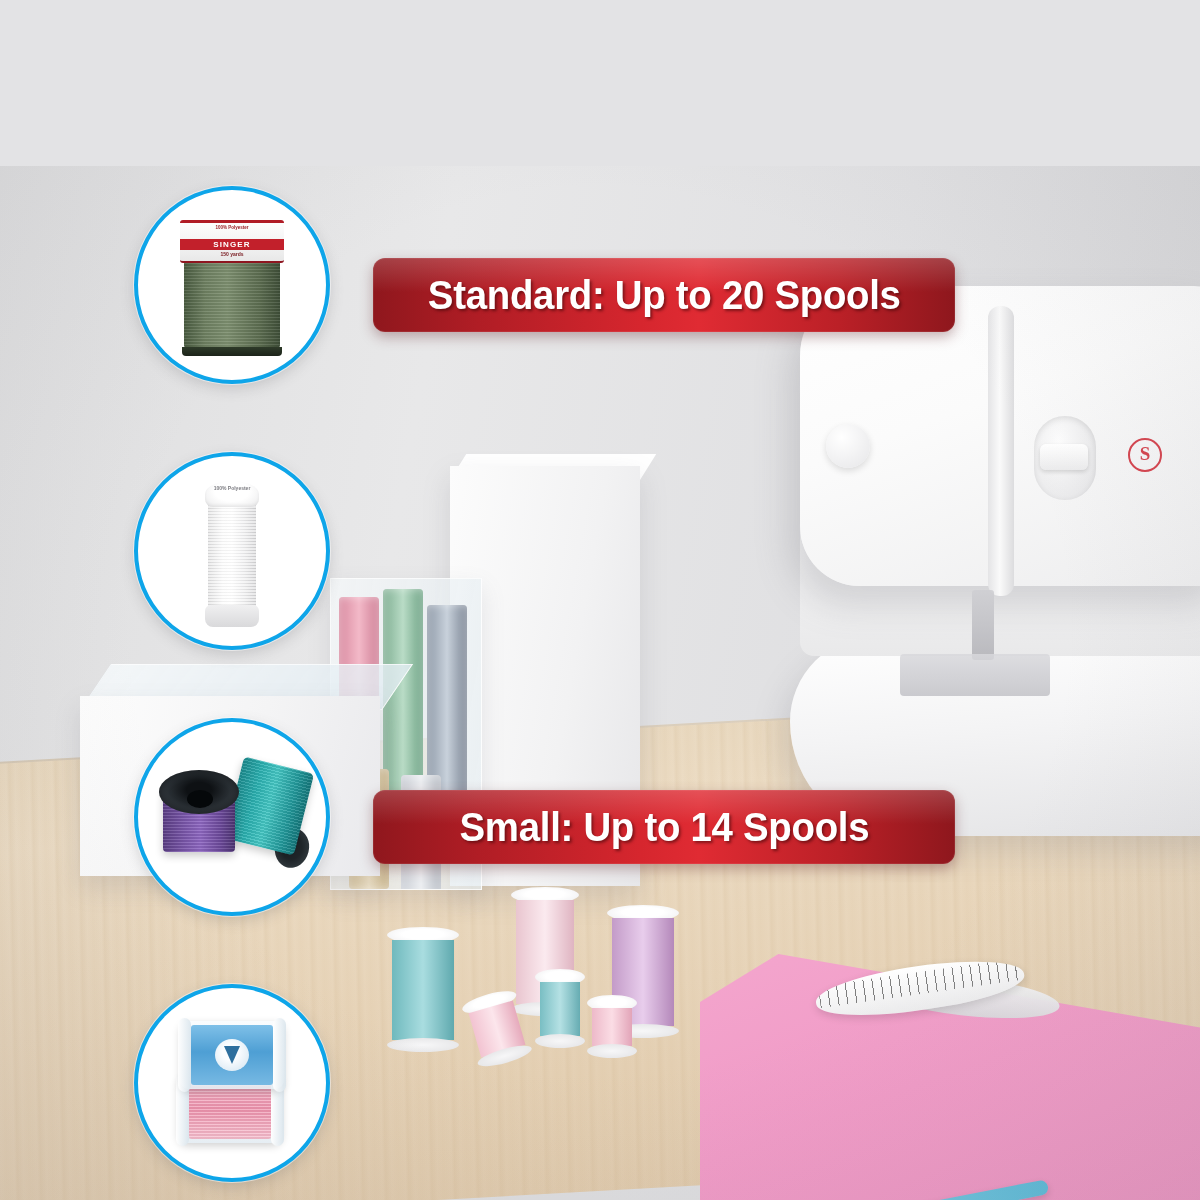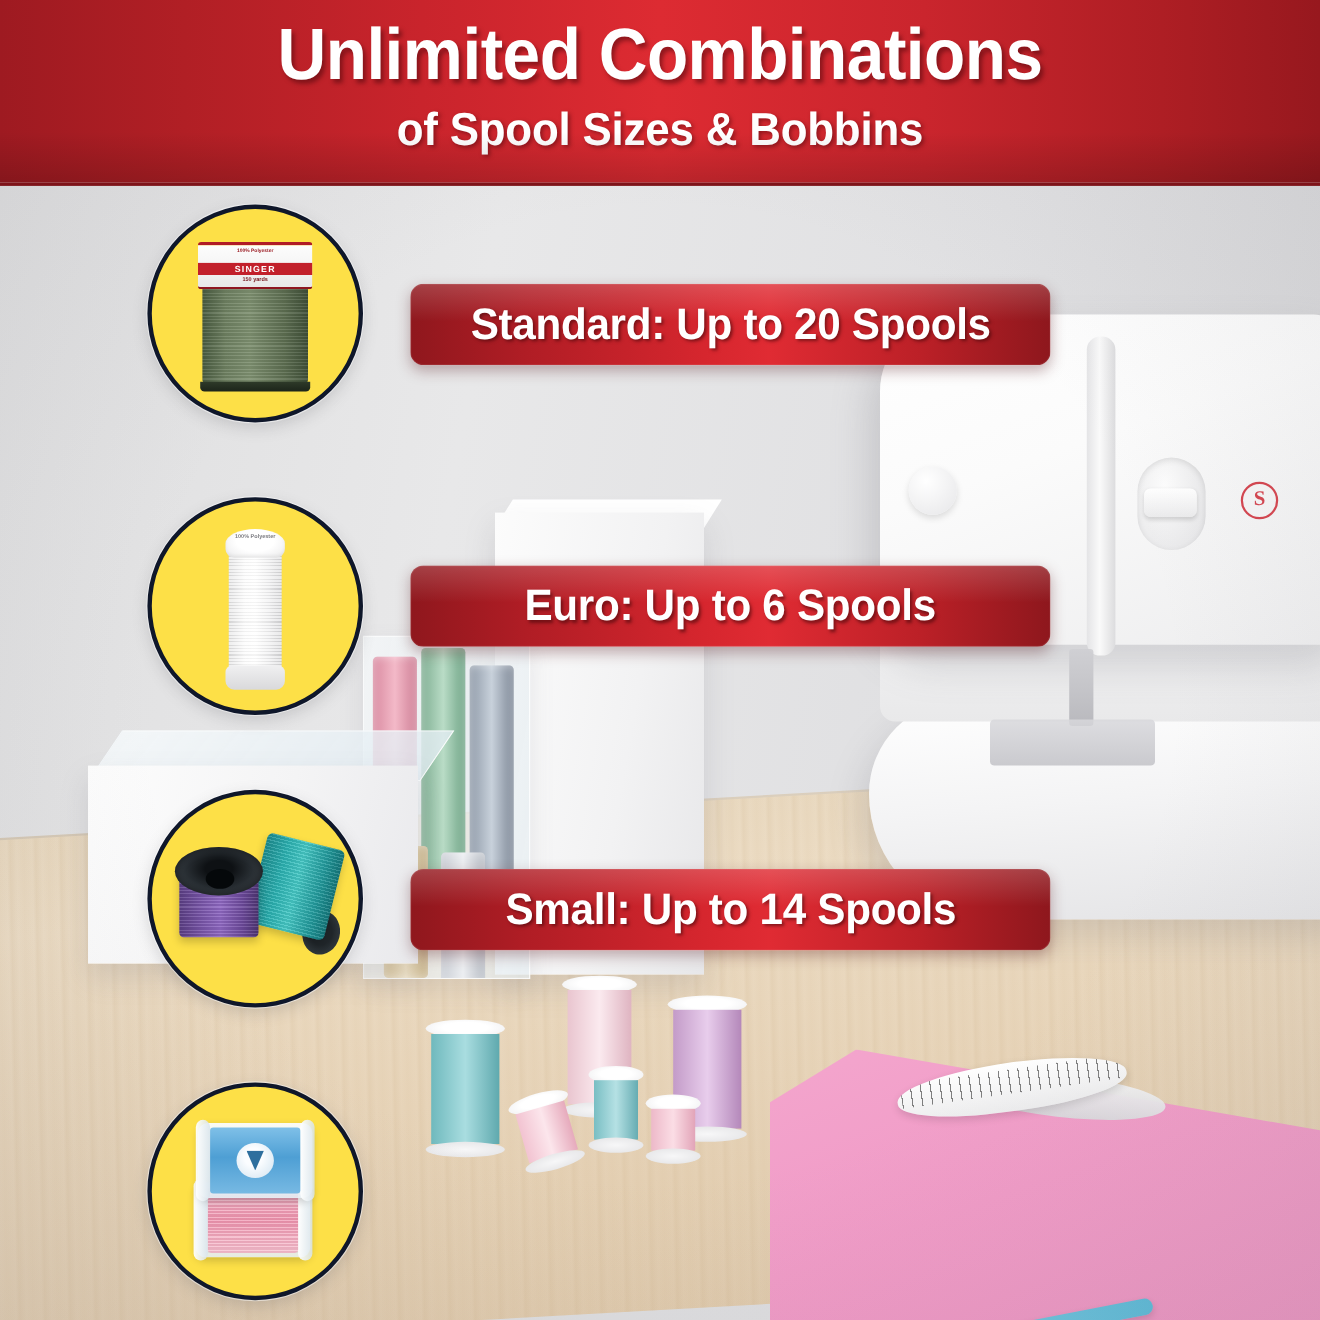--- a/index.html
+++ b/index.html
@@ -262,22 +262,22 @@
     letter-spacing: -0.2px;
     transform: scaleX(.95);
     text-shadow: 2px 2px 4px rgba(80,8,12,.55);
   }
 
   
   .badge {
     position: absolute;
     width: 188px; height: 190px;
     border-radius: 50%;
-    background: #fde047;
-    border: 4px solid #0f172a;
+    background: #ffffff;
+    border: 4px solid #0ea5e9;
     box-shadow: 0 0 0 1px rgba(255,255,255,.5), 0 5px 14px rgba(90,90,96,.22);
     overflow: hidden;
     z-index: 5;
   }
   .pill {
     position: absolute;
     left: 373px;
     width: 582px; height: 74px;
     border-radius: 12px;
     background:
@@ -534,24 +534,20 @@
     </div>
 
     <div class="fabric"></div>
     <div class="tape2"></div>
     <div class="tape"></div>
     <div class="pencil"></div>
 
     <div class="photo-vignette"></div>
   </div>
 
-  <div class="header">
-    <div class="title-1">Unlimited Combinations</div>
-    <div class="title-2">of Spool Sizes &amp; Bobbins</div>
-  </div>
 
   <div class="badge" style="left:134px; top:186px;">
     <div class="art">
       <div class="sp-green">
         <div class="thread"></div>
         <div class="label">
           <div class="lbl-top">100% Polyester</div>
           <div class="lbl-band"></div>
           <div class="lbl-brand">SINGER</div>
           <div class="lbl-bot">150 yards</div>
@@ -566,23 +562,20 @@
 
   <div class="badge" style="left:134px; top:452px;">
     <div class="art">
       <div class="sp-euro">
         <div class="body"></div>
         <div class="top"></div>
         <div class="toptext">100% Polyester</div>
         <div class="foot"></div>
       </div>
     </div>
-  </div>
-  <div class="pill" style="top:514px;">
-    <span class="pill-text">Euro: Up to 6 Spools</span>
   </div>
 
   <div class="badge" style="left:134px; top:718px;">
     <div class="art">
       <div class="sp-small">
         <div class="teal-rim"></div>
         <div class="teal"></div>
         <div class="purple"></div>
         <div class="black-cap">
           <div class="black-hole"></div>

